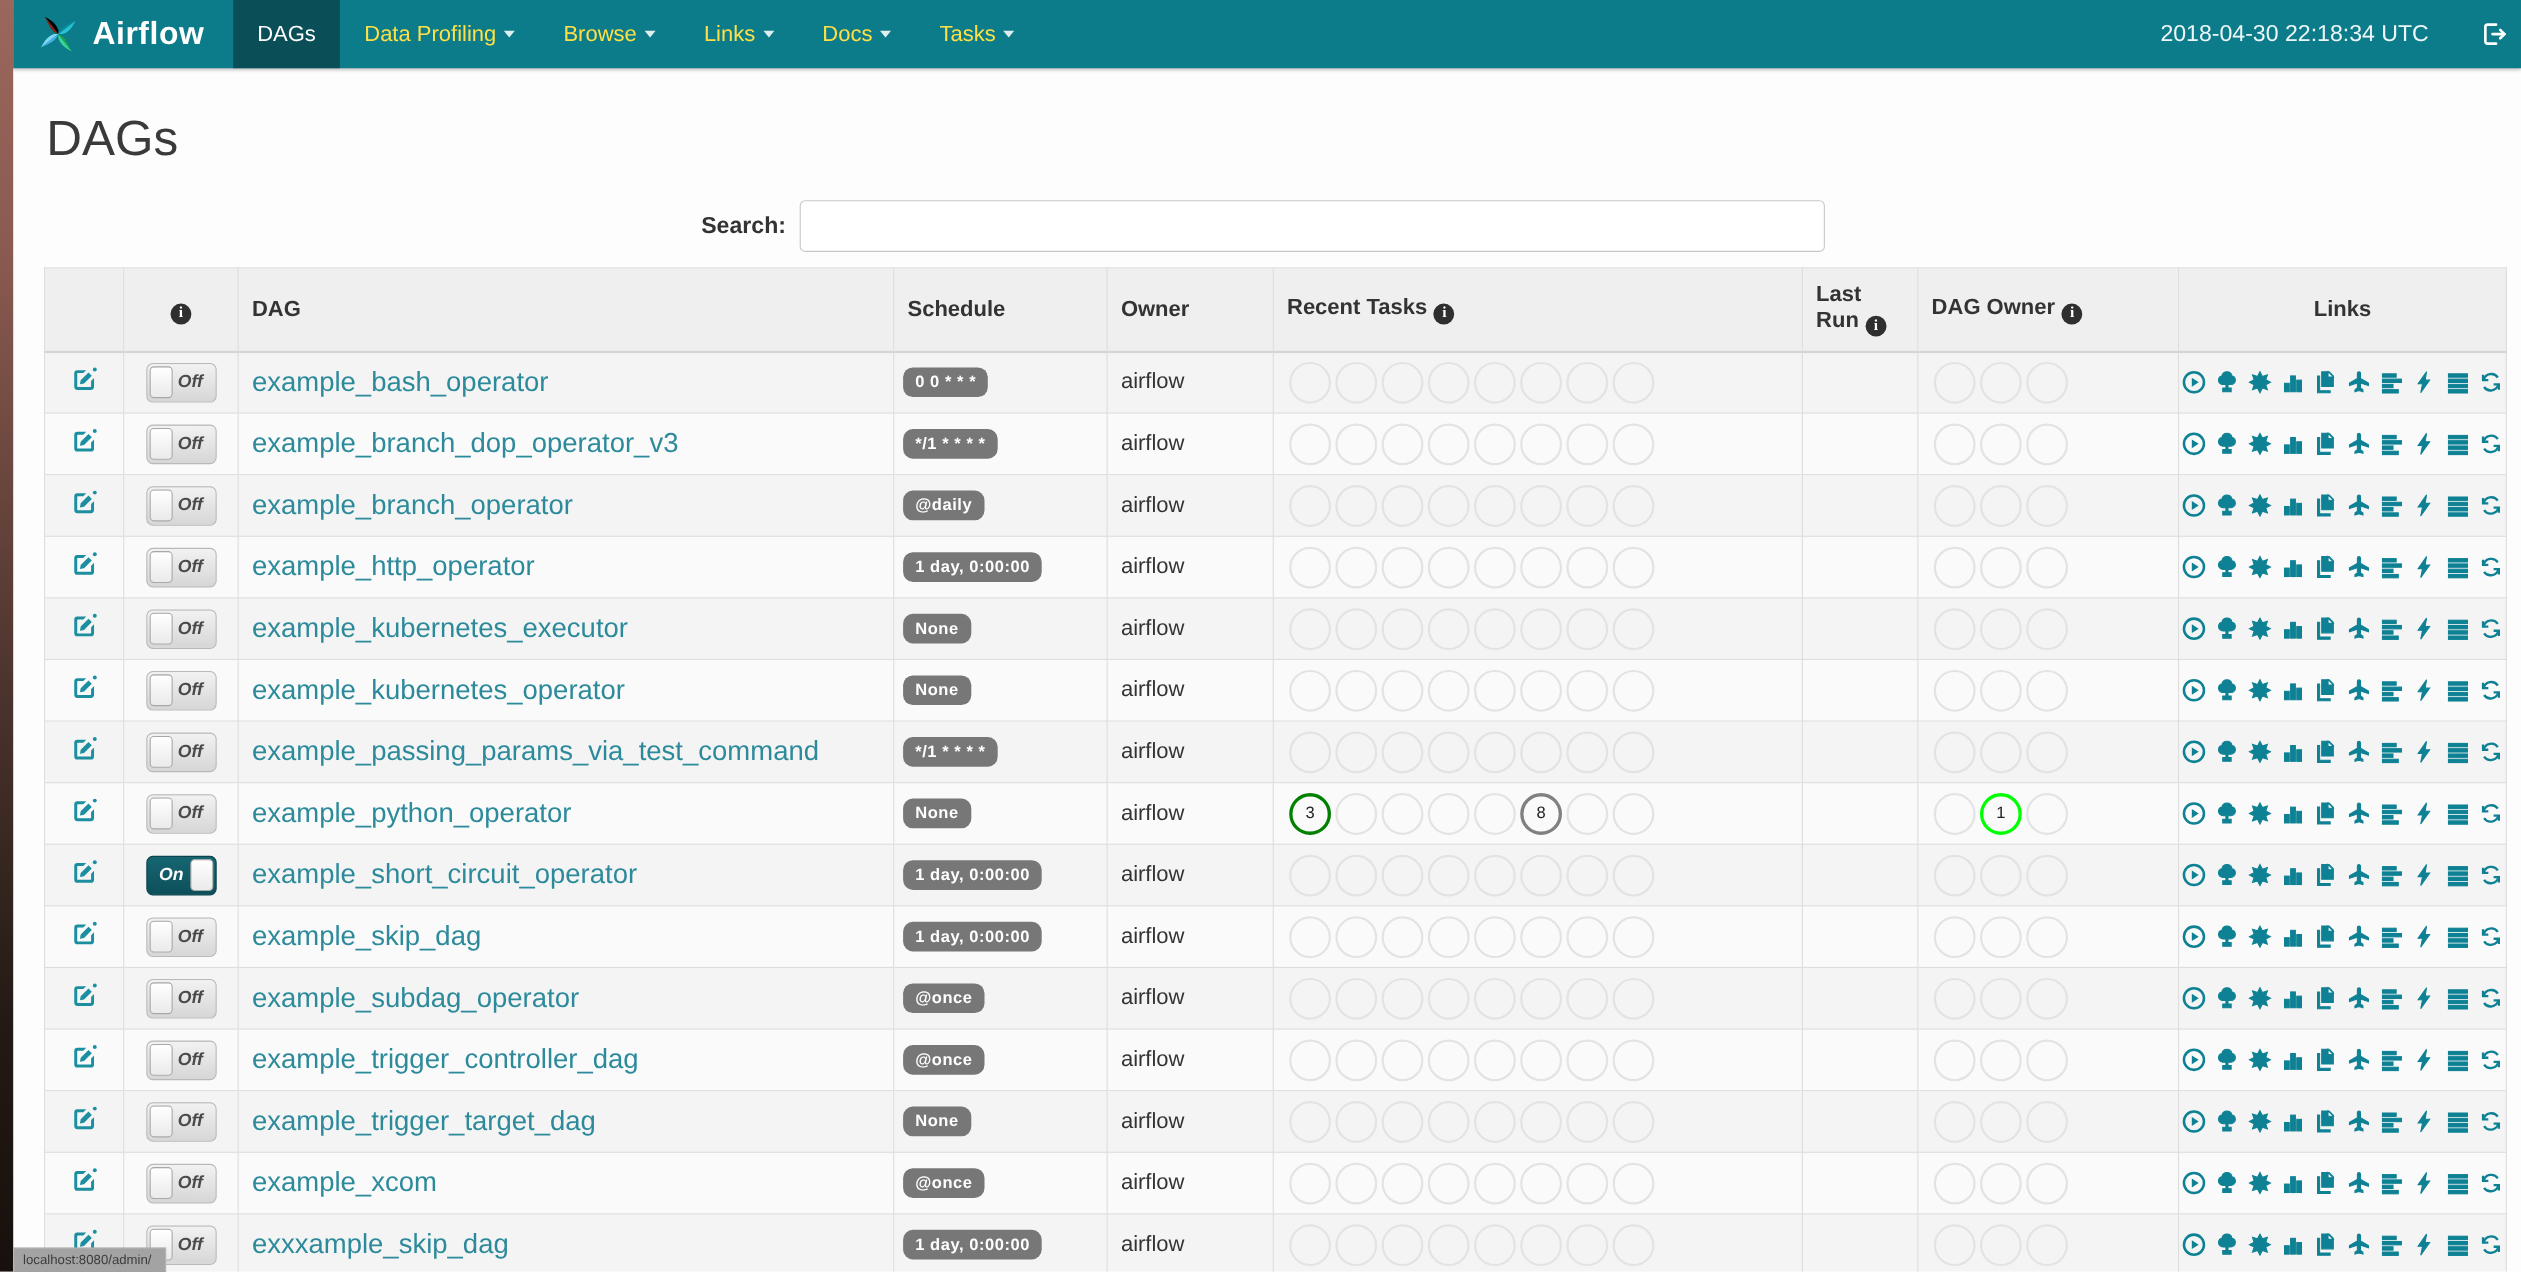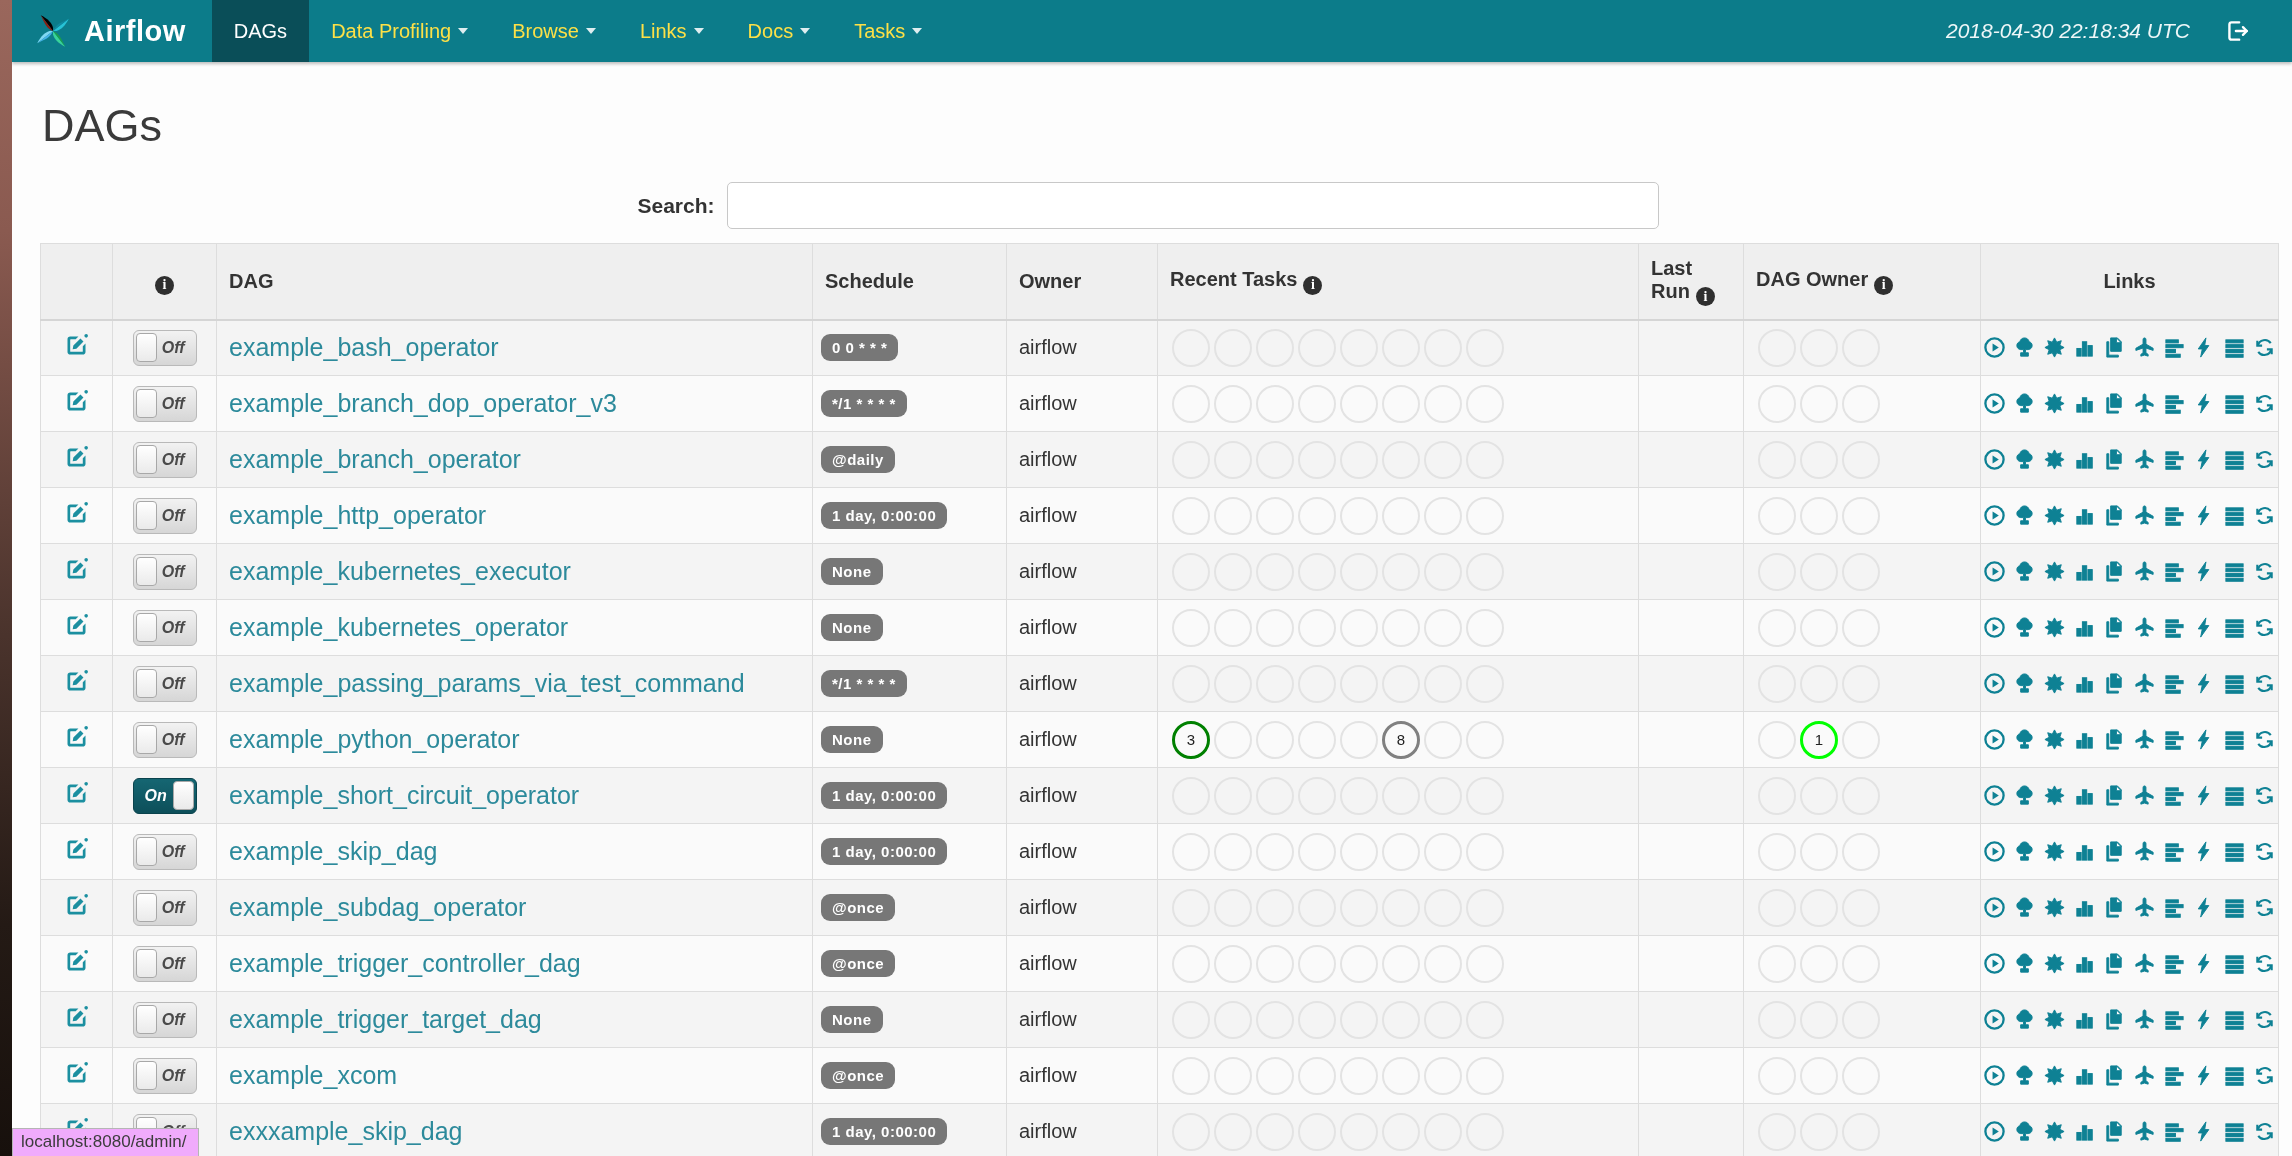--- a/index.html
+++ b/index.html
@@ -14,21 +14,21 @@
   .navbar { position:relative; margin-left:12px; height:62px; background:#0c7c8a;
     display:flex; align-items:stretch; box-shadow:0 2px 3px rgba(0,0,0,.25); z-index:10; }
   .brand { display:flex; align-items:center; padding:0 26px 0 20px; }
   .brand svg { width:42px; height:42px; margin-right:10px; }
   .brand-text { color:#fff; font-size:29px; font-weight:bold; letter-spacing:.5px; }
   .nav-items { display:flex; align-items:stretch; list-style:none; }
   .nav-item { display:flex; align-items:center; padding:0 22px; color:#fde047; font-size:20px; cursor:pointer; }
   .nav-item.active { background:#0a4e58; color:#fff; }
   .caret { display:inline-block; width:0; height:0; border-top:6px solid #dfeef0;
     border-left:5px solid transparent; border-right:5px solid transparent; margin-left:7px; }
-  .nav-right { margin-left:auto; display:flex; align-items:center; gap:34px; padding-right:42px;font-style:italic; }
+  .nav-right { margin-left:auto; display:flex; align-items:center; gap:46px; padding-right:12px; }
   .clock { color:#eef7f8; font-size:21px; }
   .logout { display:flex; align-items:center; cursor:pointer; }
 
   
   .content { margin-left:12px; padding:0 26px 0 18px; }
   .page-title { font-size:45px; font-weight:500; color:#3a3a3a; margin:38px 0 30px 12px; }
 
   .search-row { display:flex; justify-content:center; align-items:center; margin-bottom:14px; }
   .search-label { font-size:21px; font-weight:bold; color:#333; margin-right:12px; }
   .search-input { width:932px; height:47px; border:1px solid #c8c8c8; border-radius:5px;
@@ -87,22 +87,22 @@
   .circle { width:38px; height:38px; border-radius:50%; border:2px solid #e3e3e3;
     display:inline-flex; align-items:center; justify-content:center;
     font-size:15px; color:#222; flex:0 0 auto; cursor:pointer; background:transparent; }
 
   
   .links-cell { display:flex; align-items:center; justify-content:center; gap:7px; }
   .links-cell svg { width:23px; height:23px; fill:#0e8194; stroke:#0e8194; cursor:pointer; flex:0 0 auto; }
   .edit-icon svg { width:27px; height:27px; }
 
   
-  .status-bar { position:fixed; left:12px; bottom:0; background:#f0abfc; border:1px solid #b5b5b5;
-    border-bottom:none; padding:3px 12px 4px 8px; font-size:17px; color:#3c3c3c; z-index:60; }
+  .status-bar { position:fixed; left:12px; bottom:0; background:#a3a3a3; border:1px solid #b5b5b5;
+    border-bottom:none; padding:3px 12px 4px 8px; font-size:12px; color:#3c3c3c; z-index:60; }
 </style>
 </head>
 <body>
 
 <div class="desktop-stripe"></div>
 
 <div class="navbar">
   <div class="brand">
     <svg viewBox="0 0 48 48">
       <path d="M24 24 L10 6 C18 10 22 14 24 20 Z" fill="#d6331"></path>

